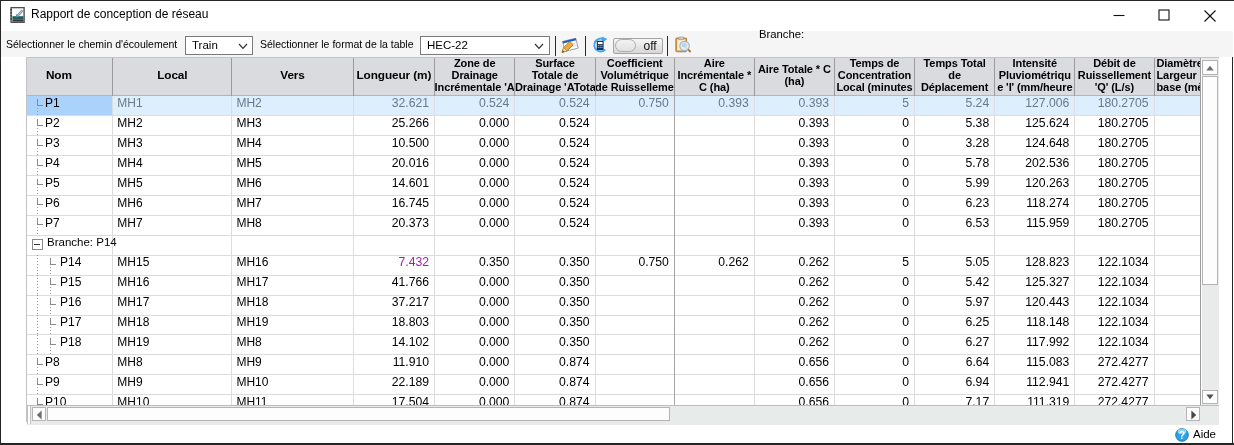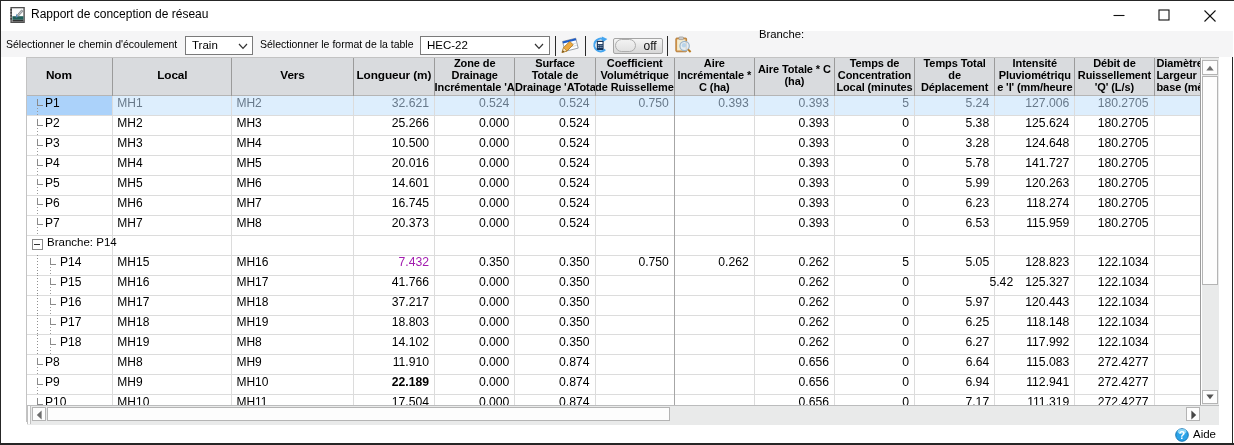--- a/index.html
+++ b/index.html
@@ -198,21 +198,21 @@
 <div class="abs" style="left:9.5px;top:71.75px;width:1px;height:7.96px;background:repeating-linear-gradient(to bottom,#9a9a9a 0 1px,transparent 1px 3px);"></div>
 <div class="abs" style="left:18px;top:59.99px;font-size:12px;color:#000;">P4</div>
 <div class="abs" style="left:90.3px;top:59.99px;font-size:12px;color:#000;">MH4</div>
 <div class="abs" style="left:209.4px;top:59.99px;font-size:12px;color:#000;">MH5</div>
 <div class="abs" style="left:326.2px;top:59.99px;width:75.9px;font-size:12.2px;color:#000;text-align:right;">20.016</div>
 <div class="abs" style="left:407.6px;top:59.99px;width:74.8px;font-size:12.2px;color:#000;text-align:right;">0.000</div>
 <div class="abs" style="left:487.9px;top:59.99px;width:74.7px;font-size:12.2px;color:#000;text-align:right;">0.524</div>
 <div class="abs" style="left:727.3px;top:59.99px;width:74.7px;font-size:12.2px;color:#000;text-align:right;">0.393</div>
 <div class="abs" style="left:807.5px;top:59.99px;width:74.5px;font-size:12.2px;color:#000;text-align:right;">0</div>
 <div class="abs" style="left:887.5px;top:59.99px;width:74.7px;font-size:12.2px;color:#000;text-align:right;">5.78</div>
-<div class="abs" style="left:967.7px;top:59.99px;width:74.7px;font-size:12.2px;color:#000;text-align:right;">141.727</div>
+<div class="abs" style="left:967.7px;top:59.99px;width:74.7px;font-size:12.2px;color:#000;text-align:right;">202.536</div>
 <div class="abs" style="left:1047.9px;top:59.99px;width:73.6px;font-size:12.2px;color:#000;text-align:right;">180.2705</div>
 <div class="abs" style="left:9.5px;top:82.72px;width:1px;height:6.96px;background:#8a8a8a;"></div>
 <div class="abs" style="left:9.5px;top:88.69px;width:6.5px;height:1px;background:#8a8a8a;"></div>
 <div class="abs" style="left:9.5px;top:91.69px;width:1px;height:7.96px;background:repeating-linear-gradient(to bottom,#9a9a9a 0 1px,transparent 1px 3px);"></div>
 <div class="abs" style="left:18px;top:79.92px;font-size:12px;color:#000;">P5</div>
 <div class="abs" style="left:90.3px;top:79.92px;font-size:12px;color:#000;">MH5</div>
 <div class="abs" style="left:209.4px;top:79.92px;font-size:12px;color:#000;">MH6</div>
 <div class="abs" style="left:326.2px;top:79.92px;width:75.9px;font-size:12.2px;color:#000;text-align:right;">14.601</div>
 <div class="abs" style="left:407.6px;top:79.92px;width:74.8px;font-size:12.2px;color:#000;text-align:right;">0.000</div>
 <div class="abs" style="left:487.9px;top:79.92px;width:74.7px;font-size:12.2px;color:#000;text-align:right;">0.524</div>
@@ -274,21 +274,21 @@
 <div class="abs" style="left:22.5px;top:188.34px;width:6.5px;height:1px;background:#8a8a8a;"></div>
 <div class="abs" style="left:22.5px;top:191.34px;width:1px;height:7.96px;background:repeating-linear-gradient(to bottom,#9a9a9a 0 1px,transparent 1px 3px);"></div>
 <div class="abs" style="left:33px;top:179.57px;font-size:12px;color:#000;">P15</div>
 <div class="abs" style="left:90.3px;top:179.57px;font-size:12px;color:#000;">MH16</div>
 <div class="abs" style="left:209.4px;top:179.57px;font-size:12px;color:#000;">MH17</div>
 <div class="abs" style="left:326.2px;top:179.57px;width:75.9px;font-size:12.2px;color:#000;text-align:right;">41.766</div>
 <div class="abs" style="left:407.6px;top:179.57px;width:74.8px;font-size:12.2px;color:#000;text-align:right;">0.000</div>
 <div class="abs" style="left:487.9px;top:179.57px;width:74.7px;font-size:12.2px;color:#000;text-align:right;">0.350</div>
 <div class="abs" style="left:727.3px;top:179.57px;width:74.7px;font-size:12.2px;color:#000;text-align:right;">0.262</div>
 <div class="abs" style="left:807.5px;top:179.57px;width:74.5px;font-size:12.2px;color:#000;text-align:right;">0</div>
-<div class="abs" style="left:887.5px;top:179.57px;width:74.7px;font-size:12.2px;color:#000;text-align:right;margin-left:24px;">5.42</div>
+<div class="abs" style="left:887.5px;top:179.57px;width:74.7px;font-size:12.2px;color:#000;text-align:right;">5.42</div>
 <div class="abs" style="left:967.7px;top:179.57px;width:74.7px;font-size:12.2px;color:#000;text-align:right;">125.327</div>
 <div class="abs" style="left:1047.9px;top:179.57px;width:73.6px;font-size:12.2px;color:#000;text-align:right;">122.1034</div>
 <div class="abs" style="left:9.5px;top:199.30px;width:1px;height:19.93px;background:repeating-linear-gradient(to bottom,#8f8f8f 0 1px,transparent 1px 3px);"></div>
 <div class="abs" style="left:22.5px;top:202.30px;width:1px;height:6.96px;background:#8a8a8a;"></div>
 <div class="abs" style="left:22.5px;top:208.27px;width:6.5px;height:1px;background:#8a8a8a;"></div>
 <div class="abs" style="left:22.5px;top:211.27px;width:1px;height:7.96px;background:repeating-linear-gradient(to bottom,#9a9a9a 0 1px,transparent 1px 3px);"></div>
 <div class="abs" style="left:33px;top:199.50px;font-size:12px;color:#000;">P16</div>
 <div class="abs" style="left:90.3px;top:199.50px;font-size:12px;color:#000;">MH17</div>
 <div class="abs" style="left:209.4px;top:199.50px;font-size:12px;color:#000;">MH18</div>
 <div class="abs" style="left:326.2px;top:199.50px;width:75.9px;font-size:12.2px;color:#000;text-align:right;">37.217</div>
@@ -342,21 +342,21 @@
 <div class="abs" style="left:807.5px;top:259.29px;width:74.5px;font-size:12.2px;color:#000;text-align:right;">0</div>
 <div class="abs" style="left:887.5px;top:259.29px;width:74.7px;font-size:12px;color:#000;text-align:right;">6.64</div>
 <div class="abs" style="left:967.7px;top:259.29px;width:74.7px;font-size:12.2px;color:#000;text-align:right;">115.083</div>
 <div class="abs" style="left:1047.9px;top:259.29px;width:73.6px;font-size:12.2px;color:#000;text-align:right;">272.4277</div>
 <div class="abs" style="left:9.5px;top:282.02px;width:1px;height:6.96px;background:#8a8a8a;"></div>
 <div class="abs" style="left:9.5px;top:287.98px;width:6.5px;height:1px;background:#8a8a8a;"></div>
 <div class="abs" style="left:9.5px;top:290.98px;width:1px;height:7.96px;background:repeating-linear-gradient(to bottom,#9a9a9a 0 1px,transparent 1px 3px);"></div>
 <div class="abs" style="left:18px;top:279.22px;font-size:12px;color:#000;">P9</div>
 <div class="abs" style="left:90.3px;top:279.22px;font-size:12px;color:#000;">MH9</div>
 <div class="abs" style="left:209.4px;top:279.22px;font-size:12px;color:#000;">MH10</div>
-<div class="abs" style="left:326.2px;top:279.22px;width:75.9px;font-size:12.2px;color:#000;text-align:right;font-weight:bold;">22.189</div>
+<div class="abs" style="left:326.2px;top:279.22px;width:75.9px;font-size:12.2px;color:#000;text-align:right;">22.189</div>
 <div class="abs" style="left:407.6px;top:279.22px;width:74.8px;font-size:12.2px;color:#000;text-align:right;">0.000</div>
 <div class="abs" style="left:487.9px;top:279.22px;width:74.7px;font-size:12.2px;color:#000;text-align:right;">0.874</div>
 <div class="abs" style="left:727.3px;top:279.22px;width:74.7px;font-size:12.2px;color:#000;text-align:right;">0.656</div>
 <div class="abs" style="left:807.5px;top:279.22px;width:74.5px;font-size:12.2px;color:#000;text-align:right;">0</div>
 <div class="abs" style="left:887.5px;top:279.22px;width:74.7px;font-size:12.2px;color:#000;text-align:right;">6.94</div>
 <div class="abs" style="left:967.7px;top:279.22px;width:74.7px;font-size:12.2px;color:#000;text-align:right;">112.941</div>
 <div class="abs" style="left:1047.9px;top:279.22px;width:73.6px;font-size:12.2px;color:#000;text-align:right;">272.4277</div>
 <div class="abs" style="left:9.5px;top:301.95px;width:1px;height:6.96px;background:#8a8a8a;"></div>
 <div class="abs" style="left:9.5px;top:307.91px;width:6.5px;height:1px;background:#8a8a8a;"></div>
 

